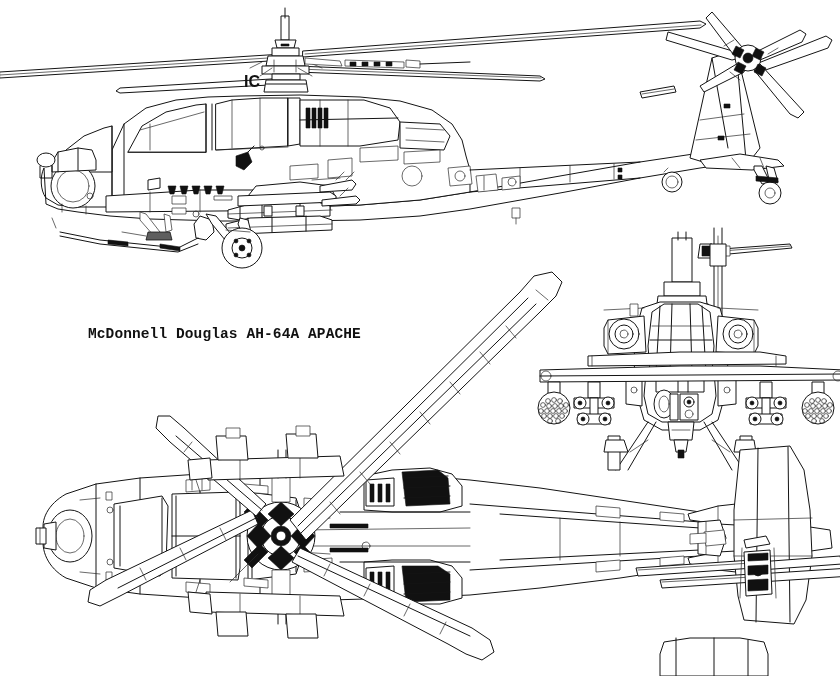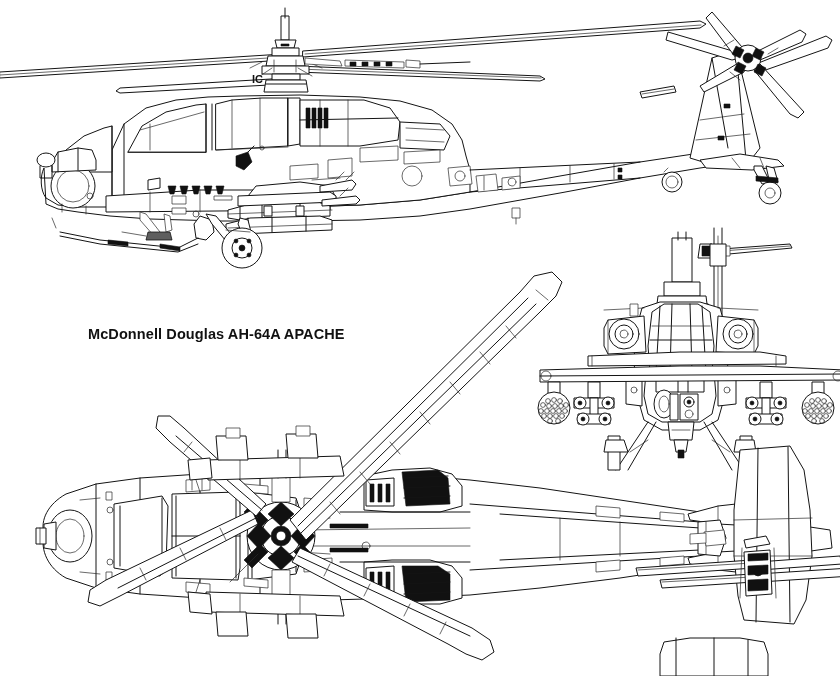--- a/index.html
+++ b/index.html
@@ -23,27 +23,27 @@
   .fd{fill:#5e5e5e;stroke:#141414;stroke-width:0.8;}
 
   .caption{
     position:absolute;
     left:88px;top:326px;
     font-size:14.5px;
     font-weight:bold;
     color:#111111;
     letter-spacing:0.1px;
     white-space:nowrap;
-    font-family:Liberation Sans, sans-serif;
+    font-family:Liberation Mono, monospace;
     text-align:center;
   }
   .mast-mark{
     position:absolute;
-    left:252px;top:73px;
-    font-size:11px;
+    left:244px;top:73px;
+    font-size:16px;
     font-weight:bold;
     color:#111111;
     white-space:nowrap;
     font-family:"Liberation Sans", sans-serif;
   }
 </style>
 </head>
 <body>
 
 <div id="sheet">

